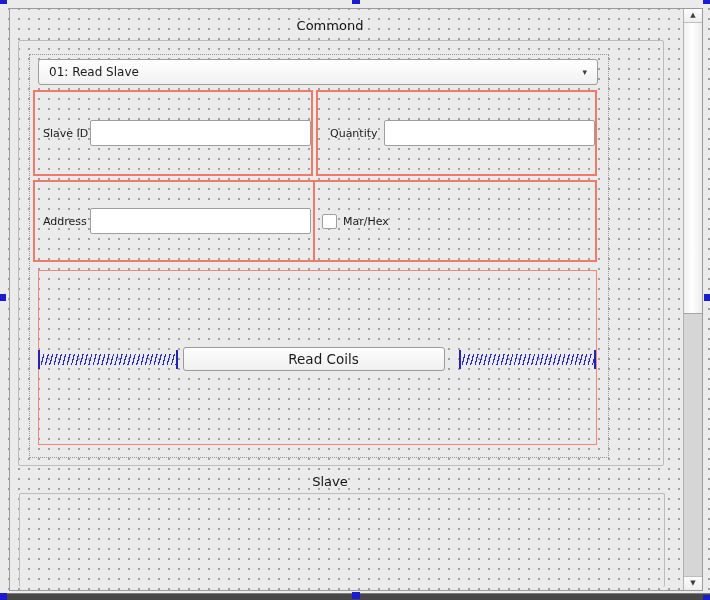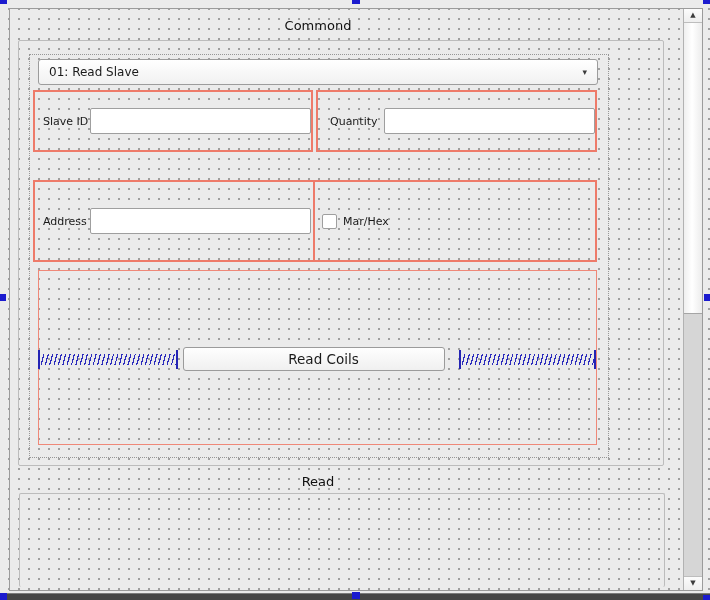--- a/index.html
+++ b/index.html
@@ -9,21 +9,21 @@
     background-color:#ebebeb;
     background-image:radial-gradient(circle,#9d9d9d 0.7px,transparent 0.9px);
     background-size:10px 10px;background-position:4px 4px;
   }
   .frame{
     position:absolute;left:9px;top:8px;width:692px;height:581px;
     border:1px solid #9b9b9b;background:transparent;
   }
   
   .groupbox{position:absolute;border:1px solid #bcbcbc;border-radius:2px;}
-  .gb-title{position:absolute;left:29px;width:578px;text-align:center;font-size:13px;color:#111;}
+  .gb-title{position:absolute;left:41px;width:578px;text-align:center;font-size:13px;color:#111;}
   .dotted-layout{position:absolute;border:1px dotted #979797;}
   
   .combo{
     position:absolute;left:38px;top:59px;width:560px;height:26px;box-sizing:border-box;
     border:1px solid #9c9c9c;border-radius:3px;
     background:linear-gradient(#ffffff,#f1f1f1);
     display:flex;align-items:center;justify-content:space-between;
     padding:0 10px;font-size:12px;
   }
   .combo .arrow{font-size:9px;color:#3a3a3a;line-height:1;}
@@ -85,21 +85,21 @@
 
   <div class="gb-title" style="top:18px;">Commond</div>
   <div class="groupbox" style="left:18px;top:40px;width:644px;height:424px;"></div>
   <div class="dotted-layout" style="left:29px;top:54px;width:578px;height:402px;"></div>
 
   <div class="combo">
     <span>01: Read Slave</span>
     <span class="arrow">▾</span>
   </div>
 
-  <div class="red-row" style="left:33px;top:90px;width:564px;height:62px;gap:3px;">
+  <div class="red-row" style="left:33px;top:90px;width:564px;height:86px;gap:3px;">
     <div class="red-cell" style="width:283px;padding-left:8px;">
       <span class="fld-label" style="width:47px;">Slave ID</span>
       <input class="line-edit" style="width: 221px;" type="text" value="">
     </div>
     <div class="red-cell" style="flex:1;padding-left:12px;">
       <span class="fld-label" style="width:54px;">Quantity</span>
       <input class="line-edit" style="width: 211px;" type="text" value="">
     </div>
   </div>
 
@@ -113,21 +113,21 @@
       <span class="checkbox"></span>
       <span class="fld-label">Mar/Hex</span>
     </div>
   </div>
 
   <div class="row3"></div>
   <div class="spacer" style="left:39px;width:138px;"></div>
   <div class="spacer" style="left:460px;width:135px;"></div>
   <div class="push-btn">Read Coils</div>
 
-  <div class="gb-title" style="top:474px;">Read</div>
+  <div class="gb-title" style="top:474px;">Slave</div>
   <div class="groupbox" style="left:19px;top:493px;width:644px;height:93px;border-bottom:none;"></div>
 
   <div class="sb">
     <div class="sb-handle"></div>
     <div class="sb-groove"></div>
     <div class="sb-btn sb-up">
       <span>▲</span>
     </div>
     <div class="sb-btn sb-down">
       <span>▼</span>

